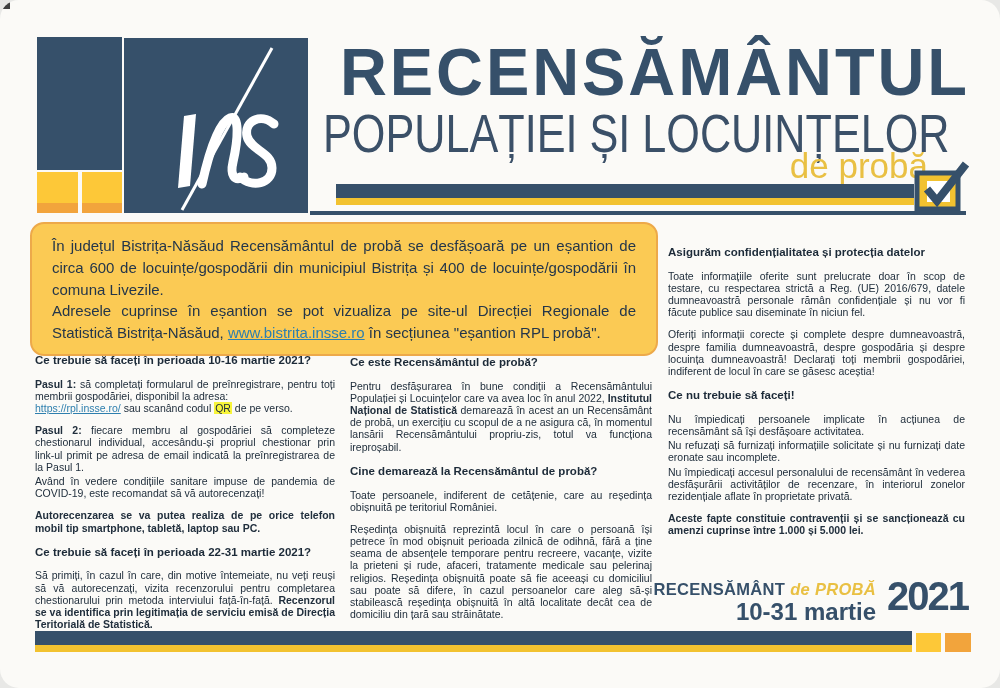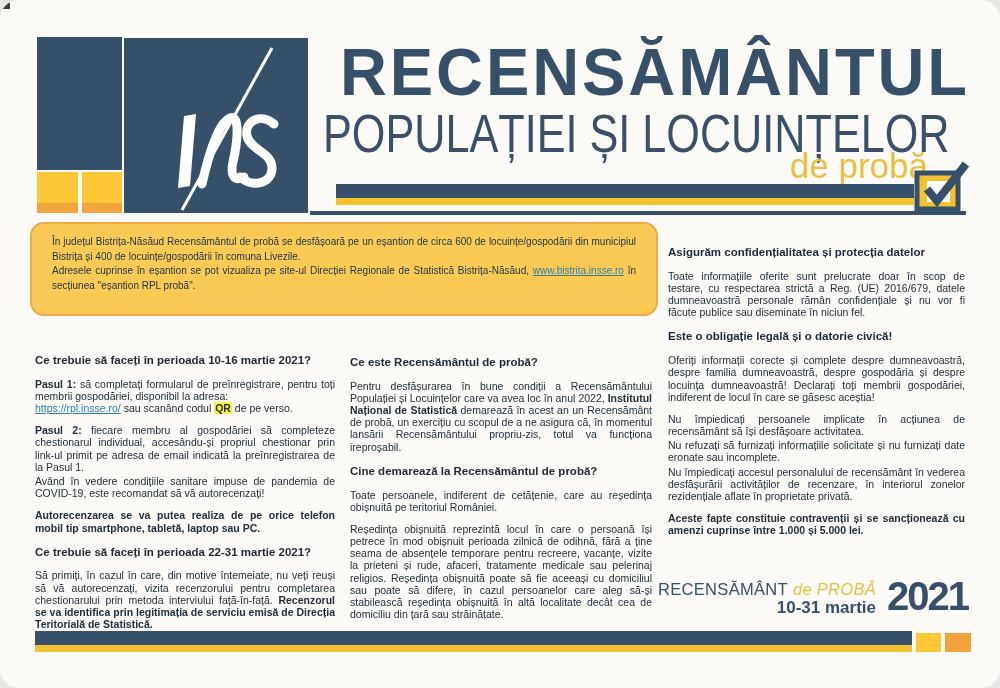--- a/index.html
+++ b/index.html
@@ -20,47 +20,47 @@
   .title-line3{left:630px;top:148px;width:298px;text-align:right;font-size:35px;
                color:#e9c043;line-height:1;}
   .hbar-dark{left:336px;top:184px;width:578px;height:14px;background:#36506a;}
   .hbar-yellow{left:336px;top:198px;width:578px;height:7px;background:#f2c230;}
   .checkbox-wrap{left:914px;top:160px;width:56px;height:53px;}
   .separator{left:310px;top:211px;width:656px;height:4px;background:#36506a;}
 
   
   .intro-box{left:30px;top:222px;width:628px;min-height:94px;background:#fbca54;
              border:2px solid #eda94a;border-radius:14px;padding:11px 20px 10px;box-sizing:border-box;
-             color:#24364a;font-size:10px;line-height:1.45;}
+             color:#24364a;font-size:15px;line-height:1.45;}
   .intro-box p{margin:0;text-align:justify;}
   .intro-box p + p{}
 
   
   .col{position:absolute;font-size:10.5px;line-height:1.16;color:#212f3d;margin-top:28px;}
   .col-left{left:35px;top:326px;width:300px;}
   .col-middle{left:350px;top:328px;width:302px;}
   .col-right{left:668px;top:218px;width:297px;}
   .col-heading{font-size:11.5px;font-weight:700;color:#1c2a38;margin:12px 0 10px;line-height:1.2;}
   .col p{margin:10px 0 0;text-align:justify;}
   .col p.tight{margin-top:2px;}
   .col > :first-child{margin-top:0;}
   .seg-b{font-weight:700;}
-  .seg-hl{background:#f8f53a;padding:0 1px;font-weight:bold;}
+  .seg-hl{background:#f8f53a;padding:0 1px;}
   a.seg-lnk{color:#2e7fae;text-decoration:underline;}
 
   
   .footer-bar-dark{left:35px;top:631px;width:877px;height:14px;background:#36506a;}
   .footer-bar-yellow{left:35px;top:645px;width:877px;height:7px;background:#f2c230;}
   .footer-sq-yellow{left:916px;top:633px;width:25px;height:19px;background:#fdc838;}
   .footer-sq-orange{left:945px;top:633px;width:26px;height:19px;background:#f2a43c;}
   .badge{left:600px;top:581px;width:368px;display:flex;justify-content:flex-end;align-items:flex-start;}
   .badge-lines{text-align:right;line-height:1.05;}
-  .badge-l1{font-size:16.5px;font-weight:400;color:#36506a;letter-spacing:.3px;white-space:nowrap;}
+  .badge-l1{font-size:16.5px;font-weight:700;color:#36506a;letter-spacing:.3px;white-space:nowrap;}
   .badge-l1-accent{color:#e9c043;font-style:italic;margin-left:5px;}
-  .badge-l2{font-size:17px;font-weight:700;color:#36506a;margin-top:1px;}
+  .badge-l2{font-size:24px;font-weight:700;color:#36506a;margin-top:1px;}
   .badge-year{font-size:40px;font-weight:700;color:#36506a;line-height:.78;letter-spacing:-2px;margin-left:11px;}
 </style>
 </head>
 <body>
 
 <div class="page">
 
   <div class="abs corner-artifact"></div>
 
   <div class="abs logo-rect"></div>
@@ -112,22 +112,22 @@
   <div class="col col-middle">
       <h3 class="col-heading">Ce este Recensământul de probă?</h3>
       <p><span>Pentru desfășurarea în bune condiții a Recensământului Populației și Locuințelor care va avea loc în anul 2022, </span><span class="seg-b">Institutul Național de Statistică</span><span> demarează în acest an un Recensământ de probă, un exercițiu cu scopul de a ne asigura că, în momentul lansării Recensământului propriu-zis, totul va funcționa ireproșabil.</span></p>
       <h3 class="col-heading">Cine demarează la Recensământul de probă?</h3>
       <p><span>Toate persoanele, indiferent de cetățenie, care au reședința obișnuită pe teritoriul României.</span></p>
       <p><span>Reședința obișnuită reprezintă locul în care o persoană își petrece în mod obișnuit perioada zilnică de odihnă, fără a ține seama de absențele temporare pentru recreere, vacanțe, vizite  la prieteni și rude, afaceri, tratamente medicale sau pelerinaj religios. Reședința obișnuită poate să fie aceeași cu domiciliul sau poate să difere, în cazul persoanelor care aleg să-și stabilească reședința obișnuită în altă localitate decât cea de domiciliu din țară sau străinătate.</span></p>
     </div>
   <div class="col col-right">
       <h3 class="col-heading">Asigurăm confidențialitatea și protecția datelor</h3>
       <p><span>Toate informațiile oferite sunt prelucrate doar în scop de testare, cu respectarea strictă a Reg. (UE) 2016/679, datele dumneavoastră personale rămân confidențiale și nu vor fi făcute publice sau diseminate în niciun fel.</span></p>
-      <h3 class="col-heading">Este o obligație legală și o datorie civică!</h3>
       <p><span>Oferiți informații corecte și complete despre dumneavoastră, despre familia dumneavoastră, despre gospodăria și despre locuința dumneavoastră! Declarați toți membrii gospodăriei, indiferent de locul în care se găsesc aceștia!</span></p>
+      <h3 class="col-heading">Ce nu trebuie să faceți!</h3>
       <p><span>Nu împiedicați persoanele implicate în acțiunea de recensământ să își desfășoare activitatea.</span></p>
       <p class="tight"><span>Nu refuzați să furnizați informațiile solicitate și nu furnizați date eronate sau incomplete.</span></p>
       <p class="tight"><span>Nu împiedicați accesul personalului de recensământ în vederea desfășurării activităților de recenzare, în interiorul zonelor rezidențiale aflate în proprietate privată.</span></p>
       <p><span class="seg-b">Aceste fapte constituie contravenții și se sancționează cu amenzi cuprinse între 1.000 și 5.000 lei.</span></p>
     </div>
 
   <div class="abs badge">
     <div class="badge-lines">
       <div class="badge-l1">
         <span>RECENSĂMÂNT</span><span class="badge-l1-accent">de PROBĂ</span>

